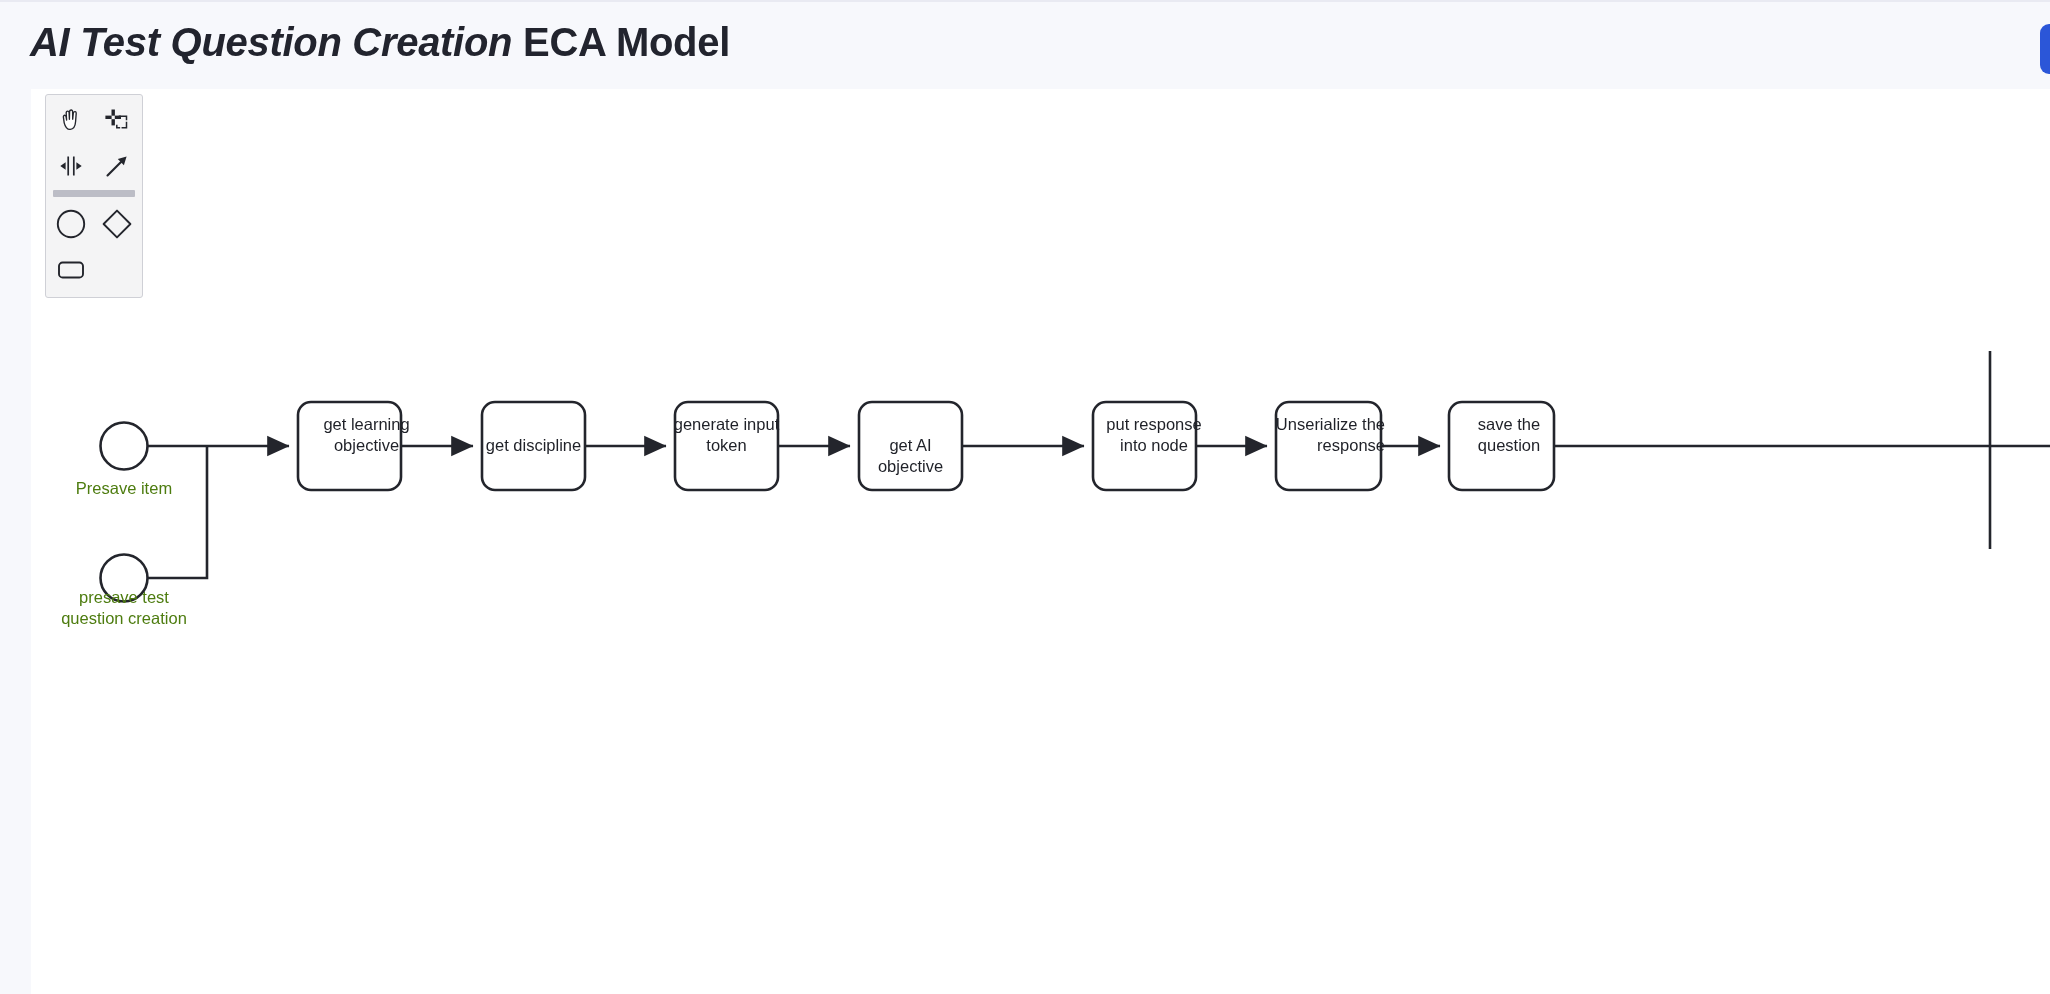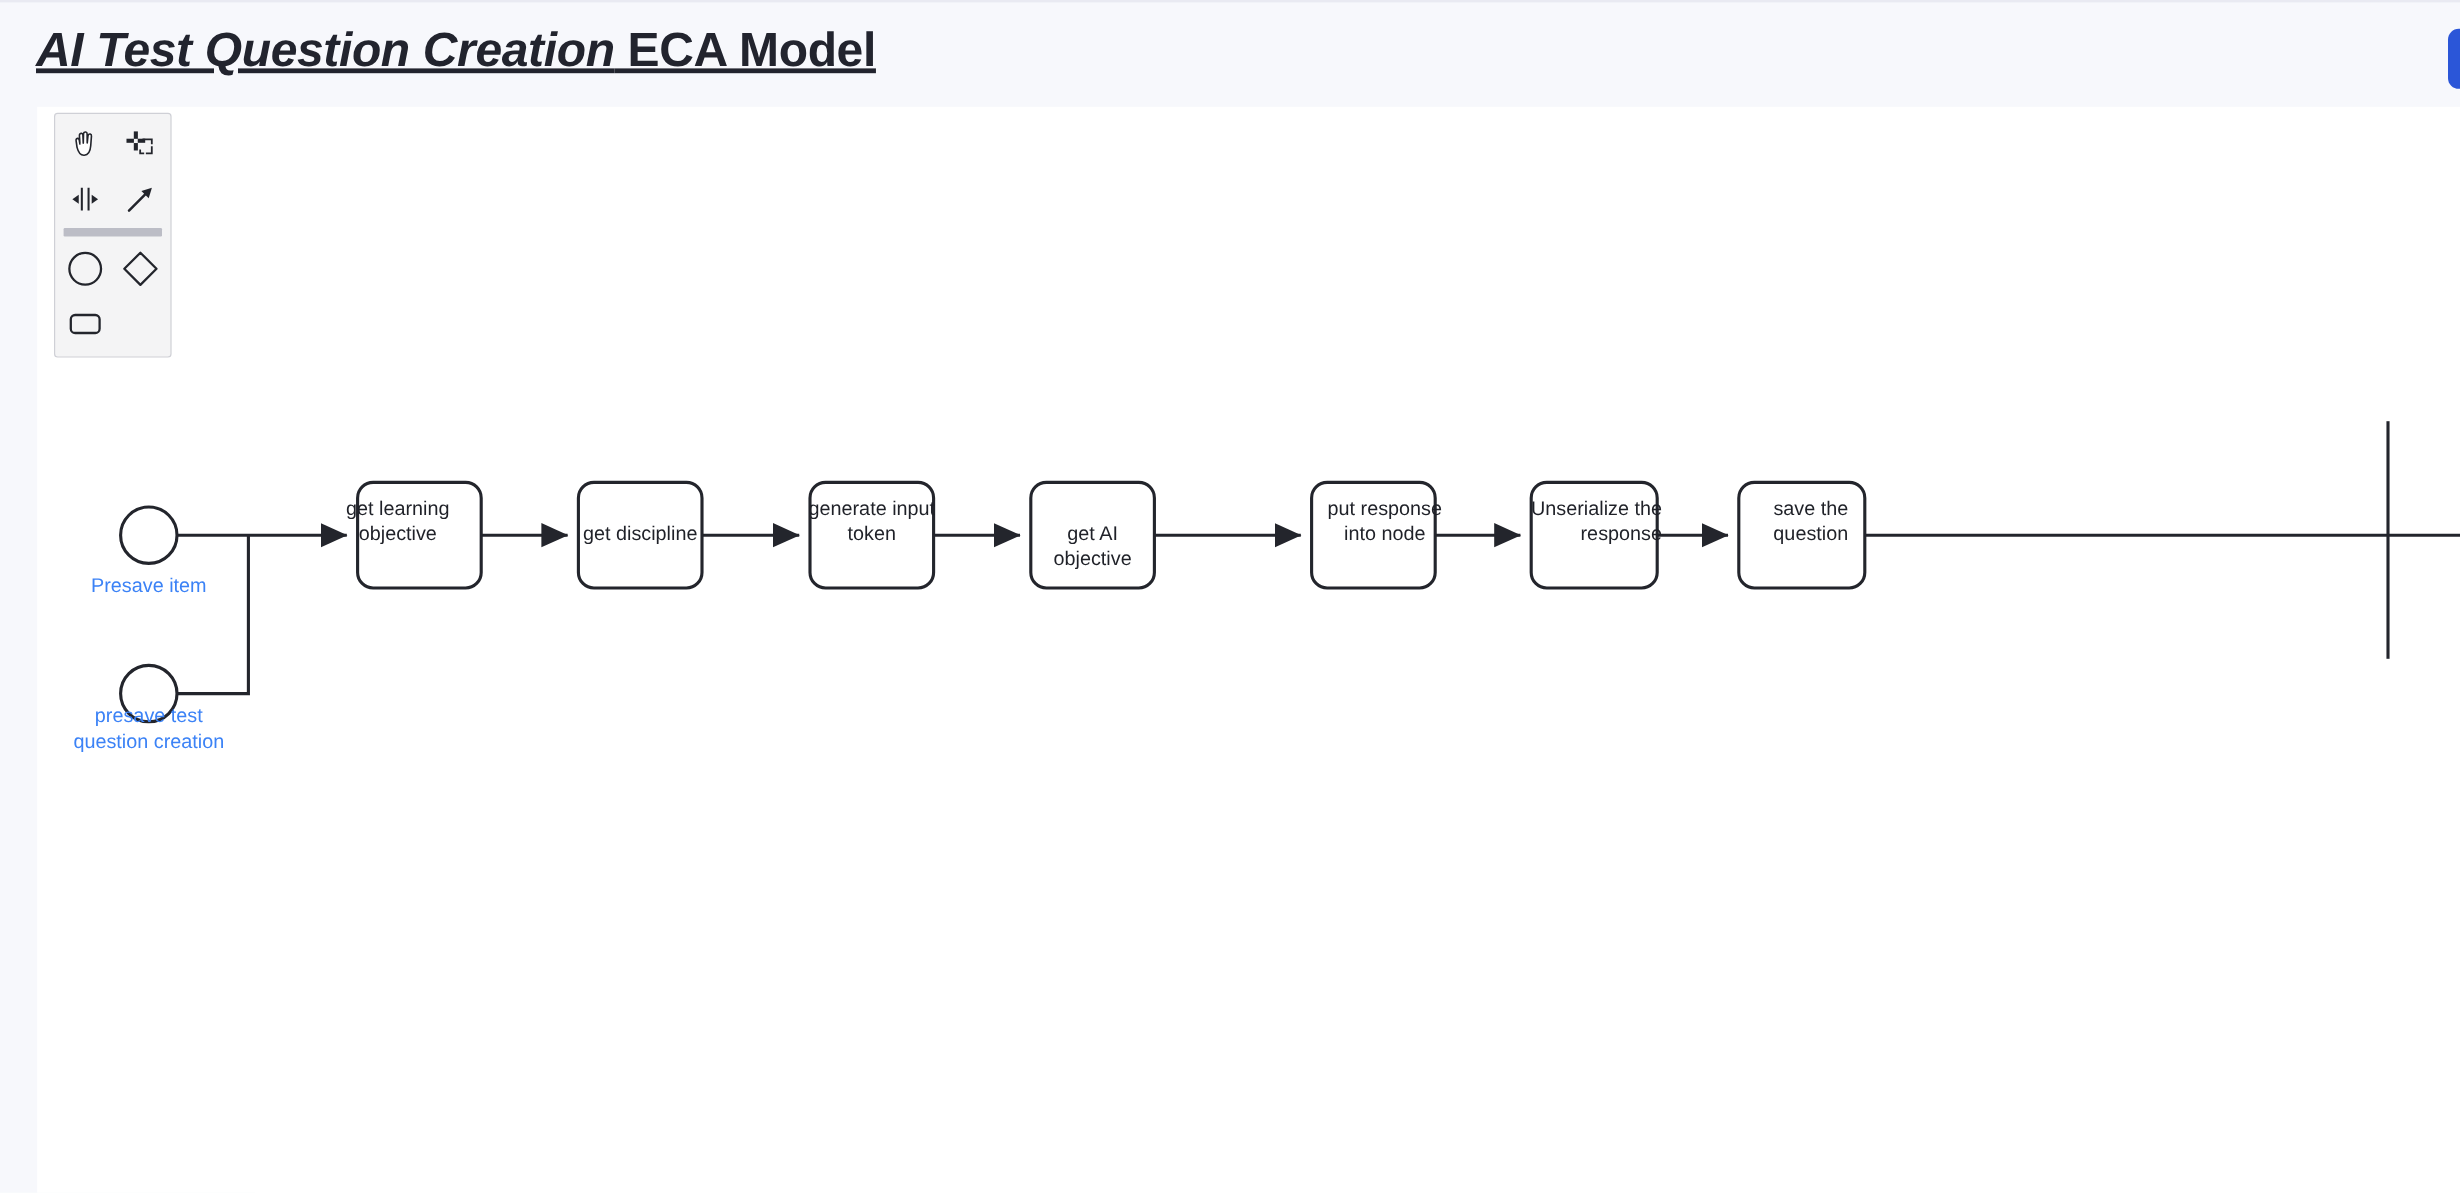--- a/index.html
+++ b/index.html
@@ -29,21 +29,20 @@
   }
   #title {
     position: absolute;
     left: 30px;
     top: 16px;
     font-size: 40px;
     line-height: 48px;
     color: #22242e;
     white-space: nowrap;
     letter-spacing: -0.3px;
-    text-decoration: underline;
   }
   #title .ital {
     font-style: italic;
     font-weight: 700;
   }
   #title .plain {
     font-style: normal;
     font-weight: 700;
   }
   #header-action {
@@ -130,21 +129,21 @@
     color: #1f2128;
     font-size: 16.5px;
     line-height: 21px;
     font-family: "Liberation Sans", sans-serif;
     pointer-events: none;
     white-space: pre-line;
   }
   .event-label {
     position: absolute;
     text-align: center;
-    color: #3b82f6;
+    color: #4d7c0f;
     font-size: 16.5px;
     line-height: 21px;
     font-family: "Liberation Sans", sans-serif;
     pointer-events: none;
     white-space: pre-line;
   }
 </style>
 </head>
 <body>
 
@@ -267,21 +266,21 @@
 
       <rect x="267" y="313" width="103" height="88" rx="13" ry="13" fill="#ffffff" stroke="#23252c" stroke-width="2.6"></rect>
       <rect x="451" y="313" width="103" height="88" rx="13" ry="13" fill="#ffffff" stroke="#23252c" stroke-width="2.6"></rect>
       <rect x="644" y="313" width="103" height="88" rx="13" ry="13" fill="#ffffff" stroke="#23252c" stroke-width="2.6"></rect>
       <rect x="828" y="313" width="103" height="88" rx="13" ry="13" fill="#ffffff" stroke="#23252c" stroke-width="2.6"></rect>
       <rect x="1062" y="313" width="103" height="88" rx="13" ry="13" fill="#ffffff" stroke="#23252c" stroke-width="2.6"></rect>
       <rect x="1245" y="313" width="105" height="88" rx="13" ry="13" fill="#ffffff" stroke="#23252c" stroke-width="2.6"></rect>
       <rect x="1418" y="313" width="105" height="88" rx="13" ry="13" fill="#ffffff" stroke="#23252c" stroke-width="2.6"></rect>
     </svg>
 
-    <div class="node-label" style="left:249px; top:325px; width:103px;">get learning
+    <div class="node-label" style="left:284px; top:325px; width:103px;">get learning
 objective</div>
     <div class="node-label" style="left:451px; top:346px; width:103px;text-align:center;">get discipline</div>
     <div class="node-label" style="left:642px; top:325px; width:107px;">generate input
 token</div>
     <div class="node-label" style="left:826px; top:346px; width:107px;">get AI objective</div>
     <div class="node-label" style="left:1060px; top:325px; width:126px;">put response
 into node</div>
     <div class="node-label" style="left:1241px; top:325px; width:113px;text-align:right;">Unserialize the
 response</div>
     <div class="node-label" style="left:1416px; top:325px; width:124px;">save the

